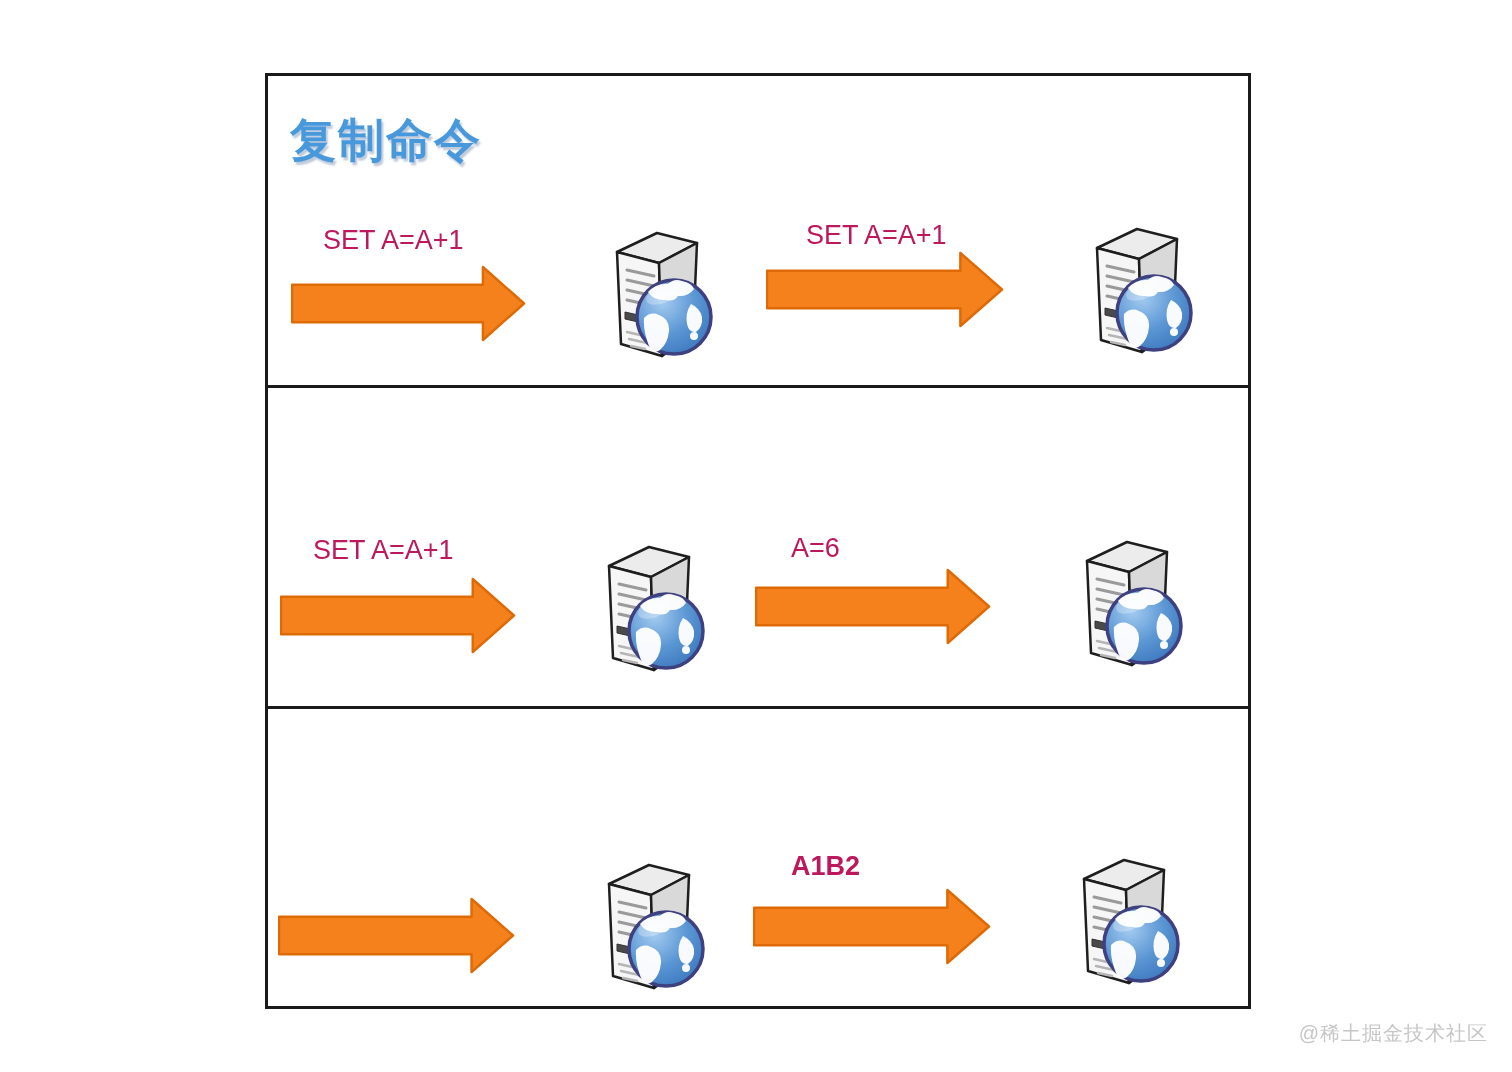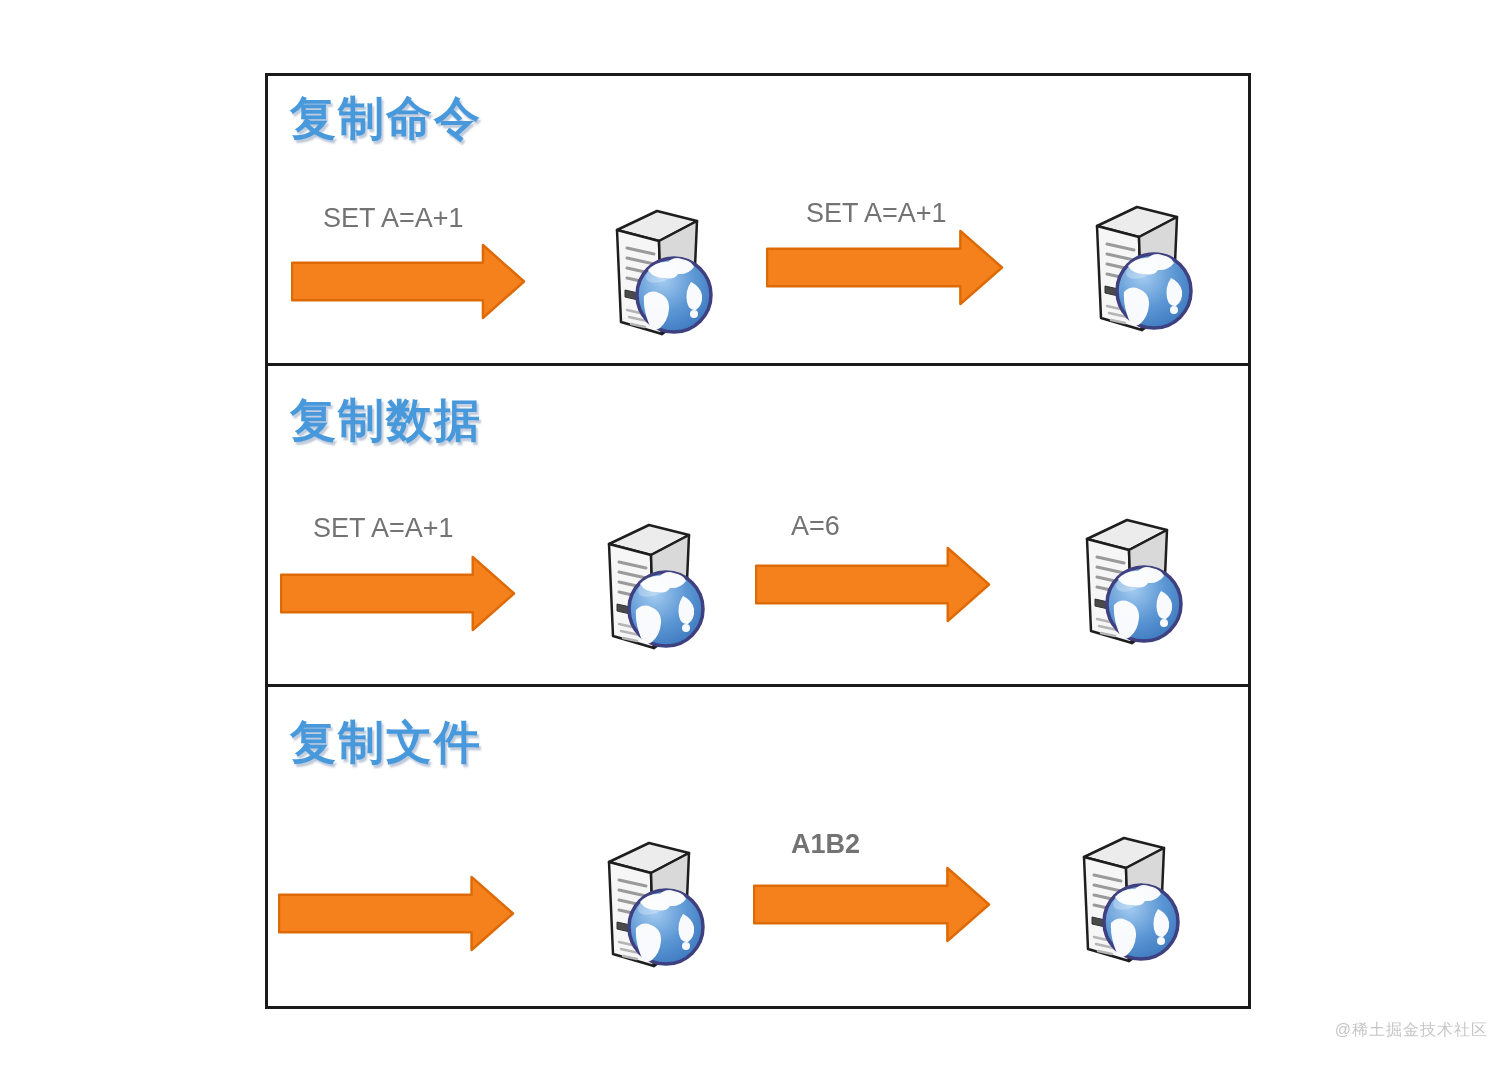--- a/index.html
+++ b/index.html
@@ -7,36 +7,36 @@
     position:relative; width:1512px; height:1072px;
     background:var(--canvas-bg,#fff);
     font-family:"Liberation Sans","DejaVu Sans",sans-serif;
     overflow:hidden;
   }
   .outer-box{
     position:absolute; left:265px; top:73px; width:986px; height:936px;
     box-sizing:border-box; border:3px solid var(--border-black,#1a1a1a);
     background:#fff;
   }
-  .row{position:absolute; left:0; width:980px; box-sizing:border-box;}
+  .row{position:absolute; left:0; width:980px; box-sizing:border-box;margin-top:22px;}
   .row.s1{top:0; height:287px;}
   .row.s2{top:287px; height:321px; border-top:3px solid var(--border-black,#1a1a1a);}
   .row.s3{top:608px; height:322px; border-top:3px solid var(--border-black,#1a1a1a);}
   .row-title{
     position:absolute; margin:0;
     font-size:46px; font-weight:bold; letter-spacing:2px;
     color:var(--title-blue,#4799dc);
     text-shadow:2px 3px 2px rgba(70,100,150,0.35);
     white-space:nowrap;
   }
   .s1 .row-title{left:22px; top:12px;}
   .s2 .row-title{left:22px; top:24px;}
   .s3 .row-title{left:22px; top:25px;}
   .label{
-    position:absolute; font-size:27px; color:#737373; white-space:nowrap;
+    position:absolute; font-size:27px; color:#be185d; white-space:nowrap;
   }
   .s1 .label.src{left:55px; top:127px;}
   .s1 .label.xfer{left:538px; top:122px;}
   .s2 .label.src{left:45px; top:147px;}
   .s2 .label.xfer{left:523px; top:145px;}
   .s3 .label.src{left:43px; top:146px;}
   .s3 .label.xfer{left:523px; top:142px;font-weight:bold;}
   .arrow{position:absolute; display:block;}
   .s1 .arrow.a1{left:23px;  top:167px; width:235px; height:77px;}
   .s1 .arrow.a2{left:498px; top:153px; width:238px; height:77px;}
@@ -51,21 +51,21 @@
   }
   .server{position:absolute; display:block; width:122px; height:148px;}
   .s1 .server.v1{left:328px; top:122px;}
   .s1 .server.v2{left:808px; top:118px;}
   .s2 .server.v1{left:320px; top:146px;}
   .s2 .server.v2{left:798px; top:141px;}
   .s3 .server.v1{left:320px; top:143px;}
   .s3 .server.v2{left:795px; top:138px;}
   .watermark{
     position:absolute; right:24px; top:1020px;
-    font-size:16px; letter-spacing:1px;
+    font-size:20px; letter-spacing:1px;
     color:var(--watermark-gray,#c6c6c8); white-space:nowrap;
   }
   .defs-holder{position:absolute; width:0; height:0; overflow:hidden;}
 </style>
 </head>
 <body>
 
 <svg class="defs-holder" aria-hidden="true">
   <defs>
     <radialGradient id="globe-grad" cx="35%" cy="30%" r="80%">
@@ -121,39 +121,37 @@
       <div class="label xfer">SET A=A+1</div>
       <svg class="arrow a2">
           <use href="#sym-arrow" width="100%" height="100%"></use>
         </svg>
       <svg class="server v2">
           <use href="#sym-server" width="100%" height="100%"></use>
         </svg>
     </section>
 
     <section class="row s2">
-      <h2 class="row-title">复制数据</h2>
       <div class="label src">SET A=A+1</div>
       <svg class="arrow a1">
           <use href="#sym-arrow" width="100%" height="100%"></use>
         </svg>
       <svg class="server v1">
           <use href="#sym-server" width="100%" height="100%"></use>
         </svg>
       <div class="label xfer">A=6</div>
       <svg class="arrow a2">
           <use href="#sym-arrow" width="100%" height="100%"></use>
         </svg>
       <svg class="server v2">
           <use href="#sym-server" width="100%" height="100%"></use>
         </svg>
     </section>
 
     <section class="row s3">
-      <h2 class="row-title">复制文件</h2>
       <svg class="arrow a1">
           <use href="#sym-arrow" width="100%" height="100%"></use>
         </svg>
       <svg class="server v1">
           <use href="#sym-server" width="100%" height="100%"></use>
         </svg>
       <div class="label xfer">A1B2</div>
       <svg class="arrow a2">
           <use href="#sym-arrow" width="100%" height="100%"></use>
         </svg>

